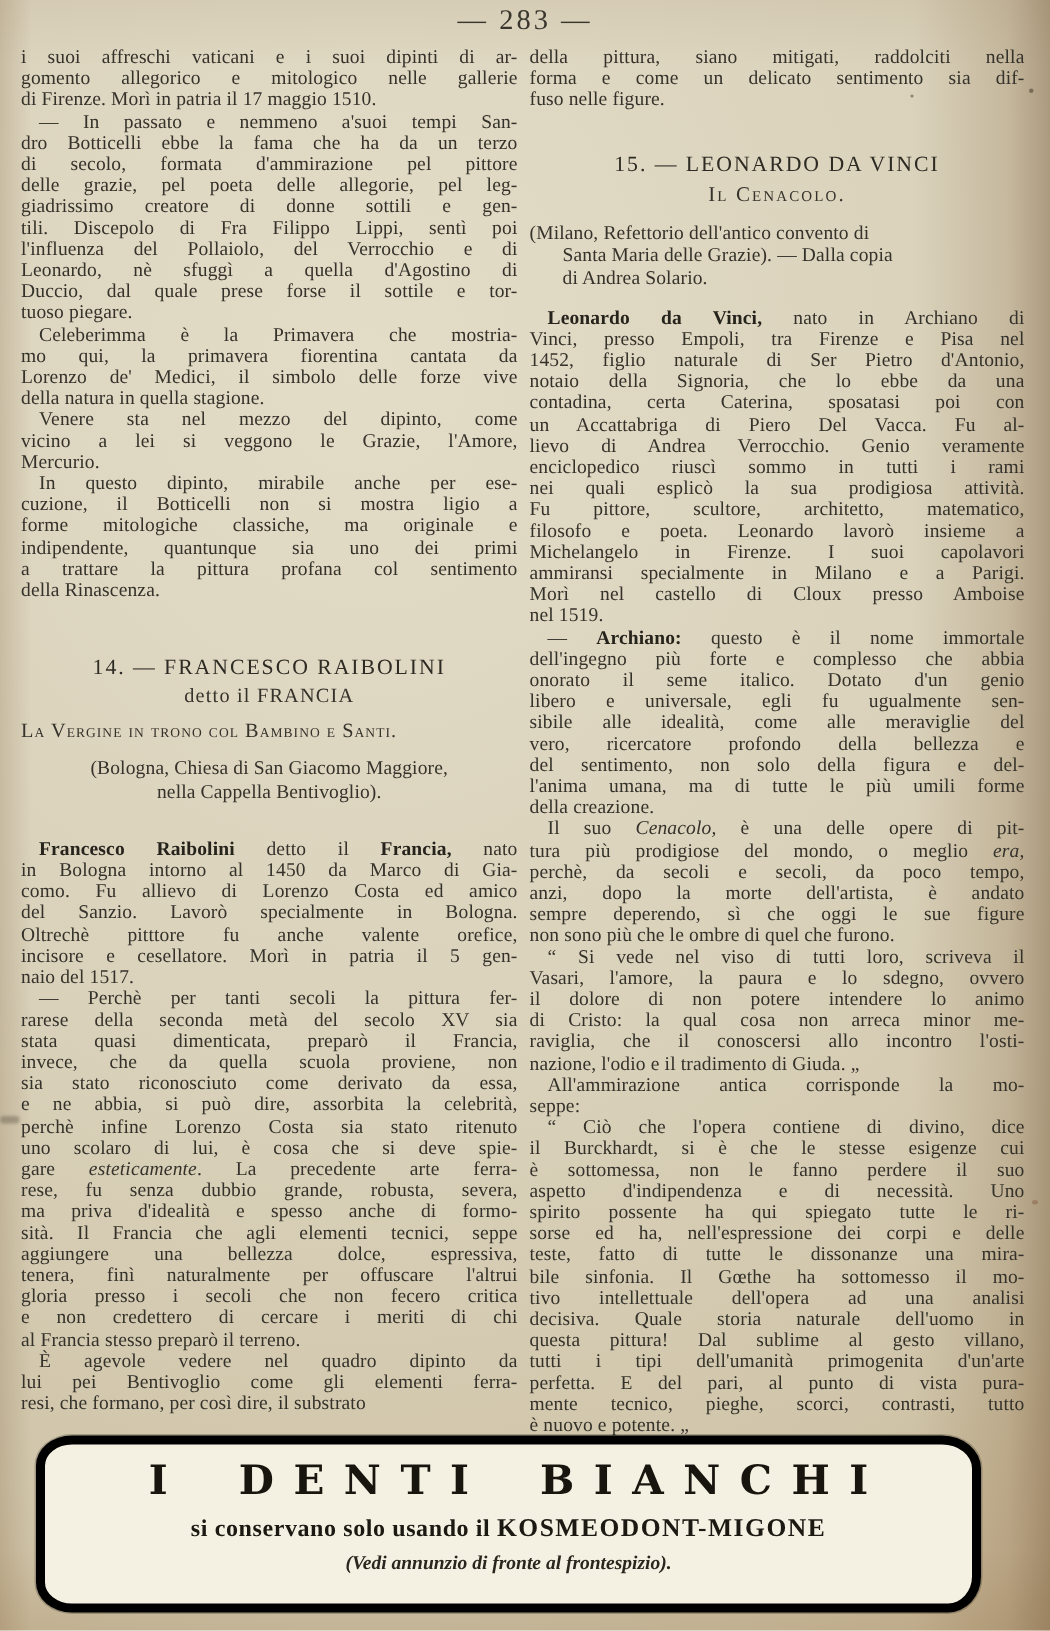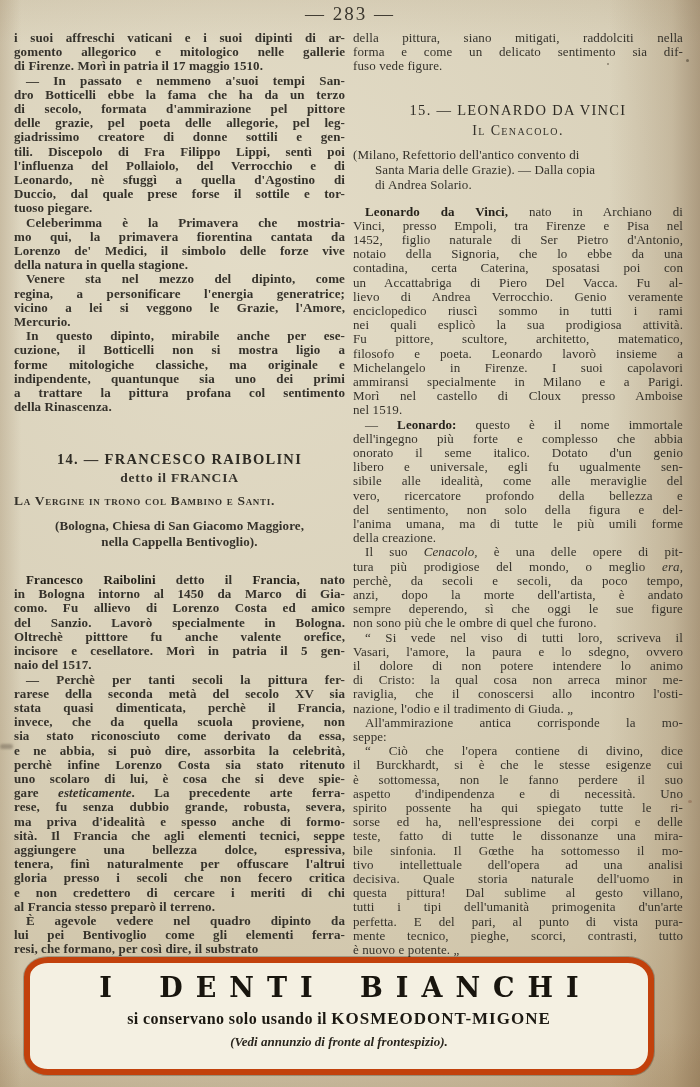--- a/index.html
+++ b/index.html
@@ -9,21 +9,21 @@
     background:
       linear-gradient(to right, rgba(120,88,50,.20) 0, rgba(120,88,50,0) 3%, rgba(120,88,50,0) 87%, rgba(120,88,50,.20) 96%, rgba(100,68,35,.38) 100%),
       linear-gradient(to bottom, rgba(120,90,50,.08) 0, rgba(120,90,50,0) 4%, rgba(120,90,50,0) 95%, rgba(120,90,50,.12) 100%),
       radial-gradient(120% 90% at 35% 22%, #e3dcc7 0%, #dad2bb 48%, #d0c5aa 82%, #c6b392 100%);
   }
   #page-num{
     position:absolute;top:3px;left:0;width:700px;text-align:center;
     font-size:19px;letter-spacing:2px;color:#3a362e;
   }
   .column{position:absolute;top:31px;font-size:13px;line-height:14.2px;letter-spacing:.1px;}
-  #col-left{left:14px;width:331px;font-weight:bold;}
+  #col-left{left:14px;width:331px;}
   #col-right{left:353px;width:330px;}
   .para{margin:0;}
   .tline{text-align:justify;text-align-last:justify;white-space:nowrap;overflow:visible;}
   .tline.tlast{text-align-last:left;}
   .para.ind .tline:first-child{text-indent:12px;}
   .para b{color:#26231c;}
   
   .sec-num{text-align:center;font-size:14.5px;letter-spacing:1.3px;color:#2e2b24;line-height:18px;}
   .sec-sub{text-align:center;font-size:13.5px;letter-spacing:.8px;line-height:17px;margin-top:1px;}
   .art-title{text-align:left;font-variant:small-caps;font-size:13.5px;letter-spacing:.7px;line-height:16px;}
@@ -37,21 +37,21 @@
   #loc-14{margin-top:9px;}
   #lp6{margin-top:24px;}
   
   #sec-15{margin-top:27px;}
   #cena{margin-top:4px;text-align:center;font-variant:small-caps;font-size:14px;letter-spacing:1.4px;line-height:16px;}
   #loc-15{margin-top:8px;}
   #rp2{margin-top:12px;}
   
   #ad{
     position:absolute;left:24px;top:957px;width:630px;height:118px;box-sizing:border-box;
-    background:#f4f0e2;border:6px solid #c2410c;border-radius:24px 26px 22px 24px / 20px 22px 24px 20px;
+    background:#f4f0e2;border:6px solid #000000;border-radius:24px 26px 22px 24px / 20px 22px 24px 20px;
     box-shadow:0 0 0 1px rgba(22,19,13,.25);
   }
   .ad-title{margin-top:9px;text-align:center;font-family:"DejaVu Serif",serif;font-weight:bold;
     font-size:27px;letter-spacing:13px;word-spacing:12px;color:#18150e;text-indent:13px;}
   .ad-line2{text-align:center;font-weight:bold;font-size:16px;margin-top:6px;letter-spacing:.4px;color:#1c1912;}
   .ad-brand{font-size:17px;letter-spacing:1px;}
   .ad-note{text-align:center;font-style:italic;font-size:13px;margin-top:5px;color:#2a261e;font-weight:bold;}
   
   .speck{position:absolute;background:rgba(70,60,45,.55);border-radius:50%;}
   #speck-1{left:686px;top:59px;width:3px;height:3px;}
@@ -83,21 +83,20 @@
       <div class="tline tlast">tuoso piegare.</div>
     </div>
   <div class="para ind">
       <div class="tline">Celeberimma è la Primavera che mostria-</div>
       <div class="tline">mo qui, la primavera fiorentina cantata da</div>
       <div class="tline">Lorenzo de' Medici, il simbolo delle forze vive</div>
       <div class="tline tlast">della natura in quella stagione.</div>
     </div>
   <div class="para ind">
       <div class="tline">Venere sta nel mezzo del dipinto, come</div>
-      <div class="tline">regina, a personificare l'energia generatrice;</div>
       <div class="tline">vicino a lei si veggono le Grazie, l'Amore,</div>
       <div class="tline tlast">Mercurio.</div>
     </div>
   <div class="para ind">
       <div class="tline">In questo dipinto, mirabile anche per ese-</div>
       <div class="tline">cuzione, il Botticelli non si mostra ligio a</div>
       <div class="tline">forme mitologiche classiche, ma originale e</div>
       <div class="tline">indipendente, quantunque sia uno dei primi</div>
       <div class="tline">a trattare la pittura profana col sentimento</div>
       <div class="tline tlast">della Rinascenza.</div>
@@ -118,21 +117,21 @@
       <div class="tline">in Bologna intorno al 1450 da Marco di Gia-</div>
       <div class="tline">como. Fu allievo di Lorenzo Costa ed amico</div>
       <div class="tline">del Sanzio. Lavorò specialmente in Bologna.</div>
       <div class="tline">Oltrechè pitttore fu anche valente orefice,</div>
       <div class="tline">incisore e cesellatore. Morì in patria il 5 gen-</div>
       <div class="tline tlast">naio del 1517.</div>
     </div>
   <div class="para ind">
       <div class="tline">— Perchè per tanti secoli la pittura fer-</div>
       <div class="tline">rarese della seconda metà del secolo XV sia</div>
-      <div class="tline">stata quasi dimenticata, perchè il Francia,</div>
+      <div class="tline">stata quasi dimenticata, preparò il Francia,</div>
       <div class="tline">invece, che da quella scuola proviene, non</div>
       <div class="tline">sia stato riconosciuto come derivato da essa,</div>
       <div class="tline">e ne abbia, si può dire, assorbita la celebrità,</div>
       <div class="tline">perchè infine Lorenzo Costa sia stato ritenuto</div>
       <div class="tline">uno scolaro di lui, è cosa che si deve spie-</div>
       <div class="tline">gare <i>esteticamente</i>. La precedente arte ferra-</div>
       <div class="tline">rese, fu senza dubbio grande, robusta, severa,</div>
       <div class="tline">ma priva d'idealità e spesso anche di formo-</div>
       <div class="tline">sità. Il Francia che agli elementi tecnici, seppe</div>
       <div class="tline">aggiungere una bellezza dolce, espressiva,</div>
@@ -145,21 +144,21 @@
       <div class="tline">È agevole vedere nel quadro dipinto da</div>
       <div class="tline">lui pei Bentivoglio come gli elementi ferra-</div>
       <div class="tline tlast">resi, che formano, per così dire, il substrato</div>
     </div>
 </div>
 
 <div class="column" id="col-right">
   <div class="para">
       <div class="tline">della pittura, siano mitigati, raddolciti nella</div>
       <div class="tline">forma e come un delicato sentimento sia dif-</div>
-      <div class="tline tlast">fuso vede figure.</div>
+      <div class="tline tlast">fuso nelle figure.</div>
     </div>
 
   <div id="sec-15">
     <div class="sec-num">15. — LEONARDO DA VINCI</div>
   </div>
   <div id="cena">Il Cenacolo.</div>
   <div id="loc-15" class="loc hanging">
     <div class="loc-line">(Milano, Refettorio dell'antico convento di</div>
     <div class="loc-line">Santa Maria delle Grazie). — Dalla copia</div>
     <div class="loc-line">di Andrea Solario.</div>
@@ -176,21 +175,21 @@
       <div class="tline">enciclopedico riuscì sommo in tutti i rami</div>
       <div class="tline">nei quali esplicò la sua prodigiosa attività.</div>
       <div class="tline">Fu pittore, scultore, architetto, matematico,</div>
       <div class="tline">filosofo e poeta. Leonardo lavorò insieme a</div>
       <div class="tline">Michelangelo in Firenze. I suoi capolavori</div>
       <div class="tline">ammiransi specialmente in Milano e a Parigi.</div>
       <div class="tline">Morì nel castello di Cloux presso Amboise</div>
       <div class="tline tlast">nel 1519.</div>
     </div>
   <div class="para ind">
-      <div class="tline">— <b>Leonardo:</b> questo è il nome immortale</div>
+      <div class="tline">— <b>Archiano:</b> questo è il nome immortale</div>
       <div class="tline">dell'ingegno più forte e complesso che abbia</div>
       <div class="tline">onorato il seme italico. Dotato d'un genio</div>
       <div class="tline">libero e universale, egli fu ugualmente sen-</div>
       <div class="tline">sibile alle idealità, come alle meraviglie del</div>
       <div class="tline">vero, ricercatore profondo della bellezza e</div>
       <div class="tline">del sentimento, non solo della figura e del-</div>
       <div class="tline">l'anima umana, ma di tutte le più umili forme</div>
       <div class="tline tlast">della creazione.</div>
     </div>
   <div class="para ind">

